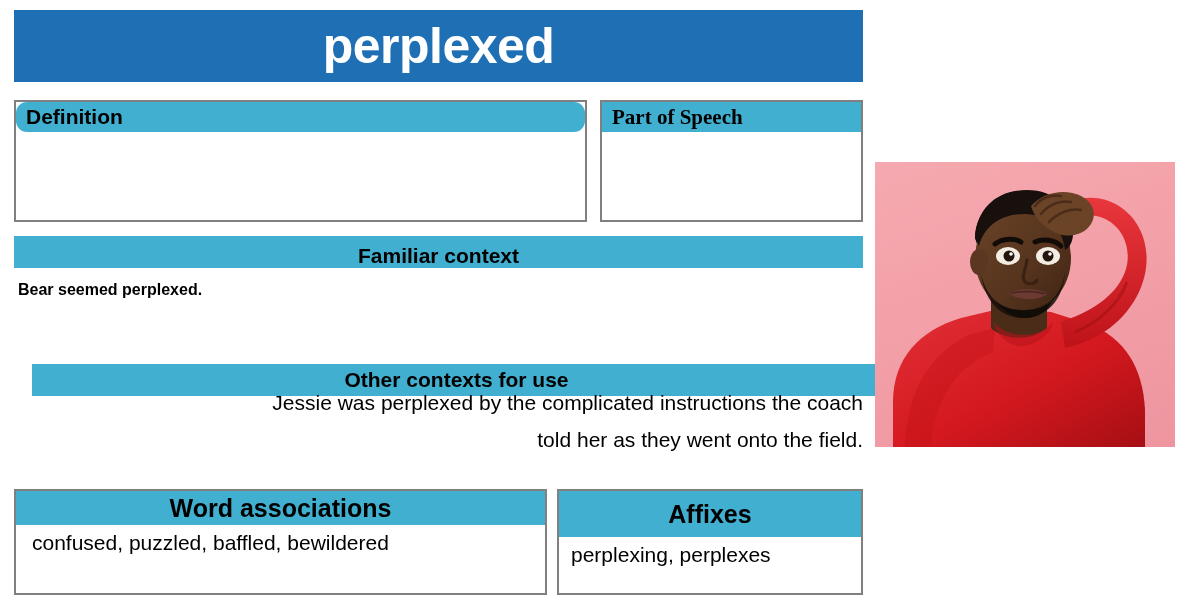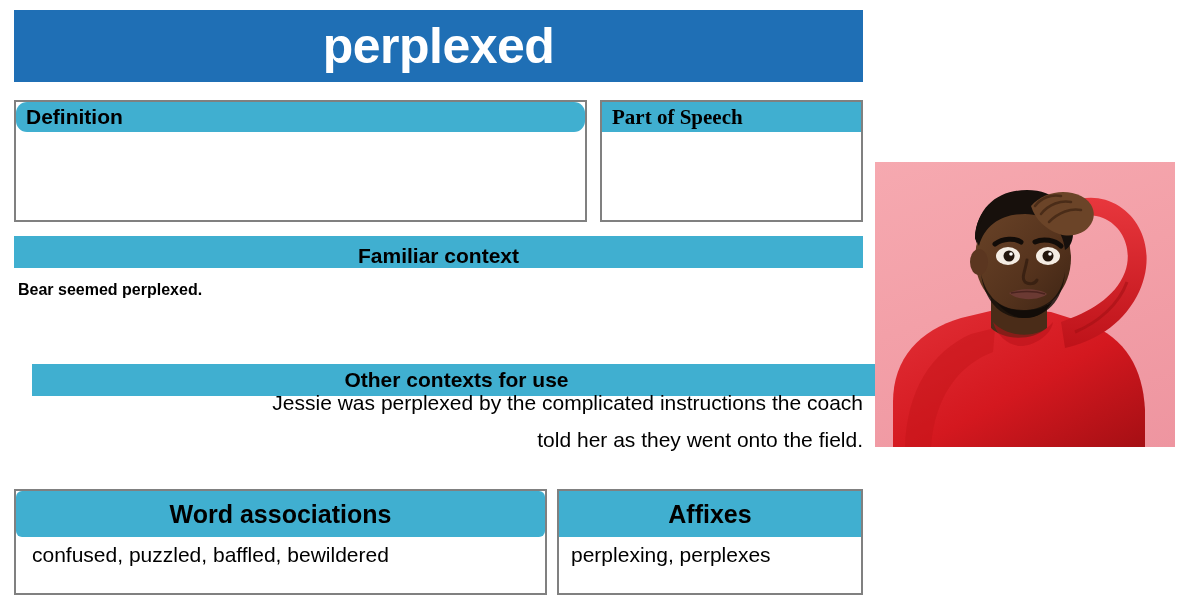--- a/index.html
+++ b/index.html
@@ -146,23 +146,22 @@
   }
 
   
   #assoc-box {
     left: 14px;
     top: 489px;
     width: 533px;
     height: 106px;
   }
   #assoc-band {
-    height: 46px;
+    height: 34px;
     font-size: 25px;
-    border-radius: 6px;
   }
   #assoc-body {
     padding: 6px 10px 0 16px;
     font-size: 21px;
   }
 
   #affix-box {
     left: 557px;
     top: 489px;
     width: 306px;

